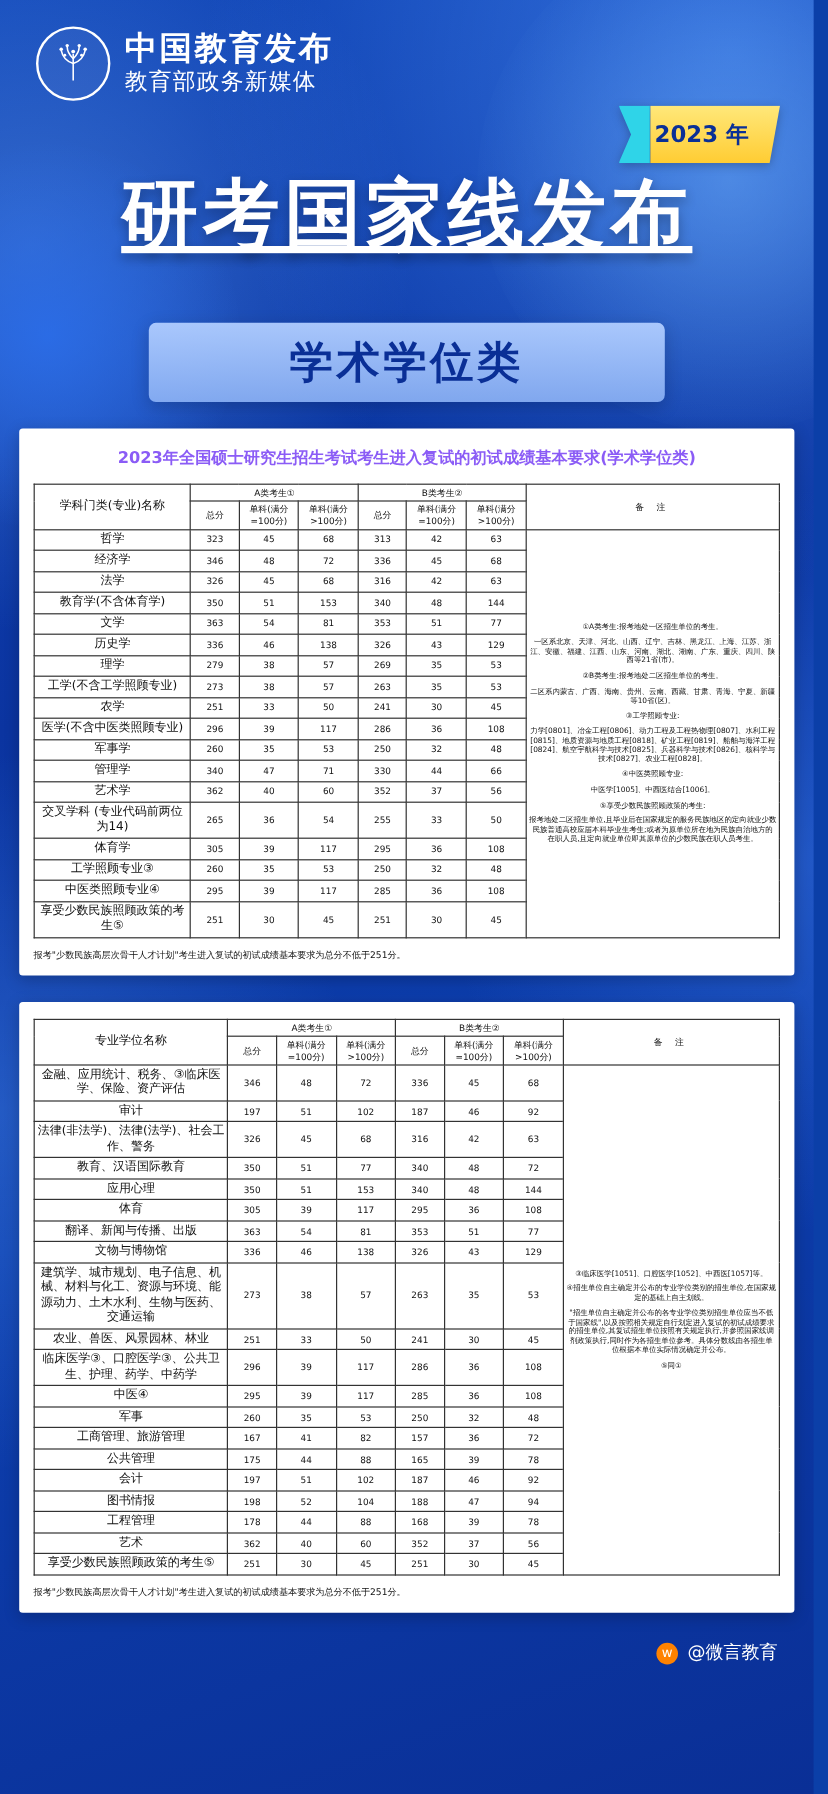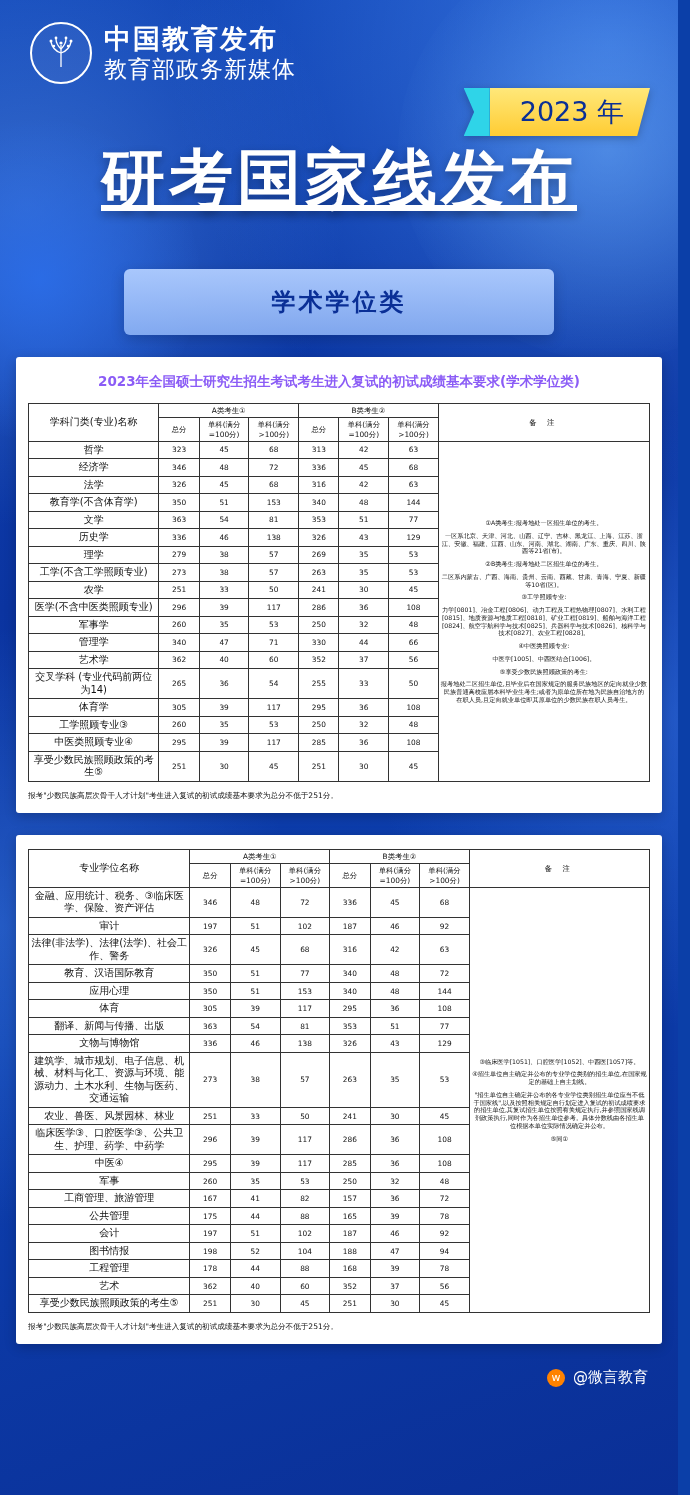--- a/index.html
+++ b/index.html
@@ -50,60 +50,60 @@
     display:flex; align-items:center; justify-content:center;
     background: rgba(255,255,255,0.05);
     flex:0 0 auto;
   }
   .logo-text { line-height:1.05; }
   .logo-title {
     font-size:27px; font-weight:bold; letter-spacing:2px;
     font-family:"DejaVu Sans","Liberation Sans",sans-serif;
   }
   .logo-sub {
-    font-size:23px; letter-spacing:1px; margin-top:4px;
+    font-size:19px; letter-spacing:1px; margin-top:4px;
     font-family:"DejaVu Sans","Liberation Sans",sans-serif;
   }
 
   .year-badge {
     position:absolute; right:28px; top:88px;
     display:flex; align-items:stretch; height:48px;
     filter: drop-shadow(0 2px 4px rgba(0,0,0,.25));
   }
   .year-badge .tip {
     width:26px;
     background:#2fd4e8;
     clip-path: polygon(0 0, 100% 0, 100% 100%, 0 100%, 40% 50%);
   }
   .year-badge .body {
     background: linear-gradient(180deg,#ffe87a 0%, #ffcc33 100%);
     color:#0a2f96;
-    font-size:27px; font-weight:normal;
+    font-size:19px; font-weight:bold;
     display:flex; align-items:center; justify-content:center;
-    padding: 0 26px 0 30px;
+    padding: 0 26px 0 4px;
     clip-path: polygon(0 0, 100% 0, 92% 100%, 0 100%);
     font-family:"DejaVu Sans","Liberation Sans",sans-serif;
   }
 
   .main-title {
     margin: 52px 0 0 0;
     text-align:center;
     font-size:64px; font-weight:bold; letter-spacing:4px;
     text-shadow: 0 4px 10px rgba(0,0,0,.3);
     font-family:"DejaVu Sans","Liberation Sans",sans-serif;
     position:relative; z-index:3;text-decoration:underline;
   }
 
   .section-banner {
     margin: 46px auto 0 auto;
     width: 430px; height: 66px;
     display:flex; align-items:center; justify-content:center;
     background: linear-gradient(180deg, rgba(176,205,255,0.95) 0%, rgba(140,178,245,0.9) 100%);
     border-radius: 6px;
-    font-size:24px; font-weight:bold; color:#0a2f96;
+    font-size:36px; font-weight:bold; color:#0a2f96;
     letter-spacing:3px;
     box-shadow: 0 4px 14px rgba(0,0,0,.18);
     font-family:"DejaVu Sans","Liberation Sans",sans-serif;
     position:relative; z-index:3;
   }
   .section-banner.second { margin-top: 40px; }
 
   
   .card {
     position:relative; z-index:3;

